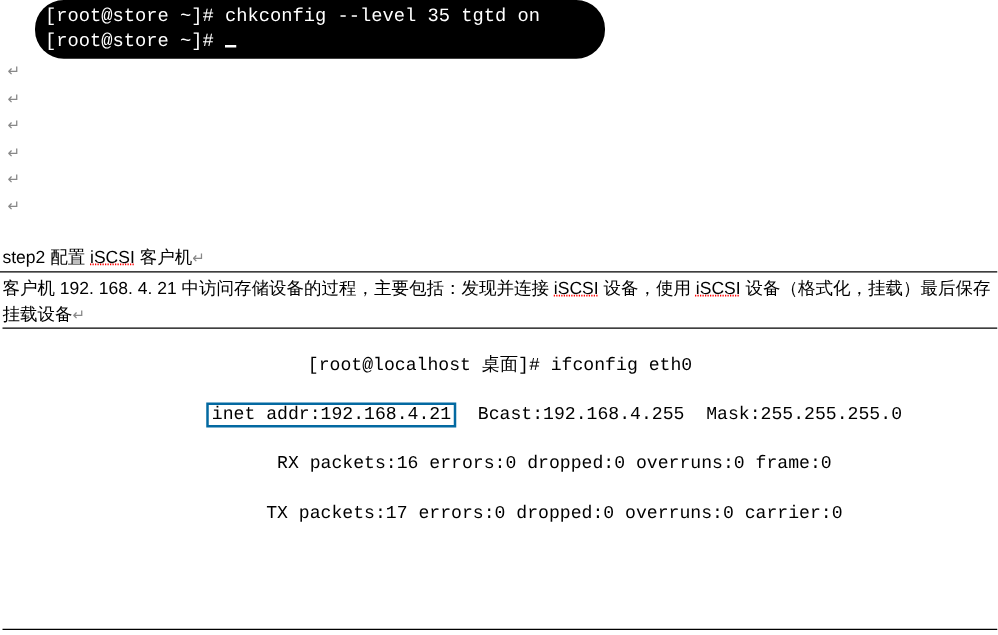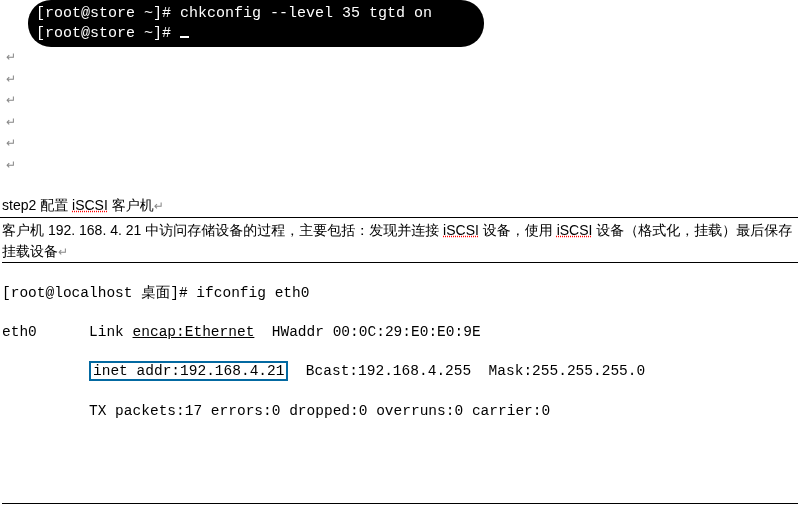--- a/index.html
+++ b/index.html
@@ -53,21 +53,21 @@
     font-family: "Courier New", monospace;
     font-size: 14.5px;
     white-space: pre;
     line-height: 1.35;
     margin-left: 2px;
     border: 1px solid #000;
     border-left: none;
     border-right: none;
     padding: 2px 0 4px 0;
   }
-  .mono-line { display:block; }
+  .mono-line { display:block;text-align:center; }
   .red-box {
     border: 2px solid #0369a1;
     padding: 0 2px;
     margin-top: 20px;
   }
   .under { text-decoration: underline; }
   .cursor { display:inline-block; width:9px; height:2px; background:#fff; vertical-align: -1px;}
 </style>
 </head>
 <body>
@@ -87,19 +87,19 @@
 </div>
 
 <hr class="hr-line">
 
 <div class="body-text">
   <span>客户机 192. 168. 4. 21 中访问存储设备的过程，主要包括：发现并连接 </span><span class="dotted">iSCSI</span><span> 设备，使用 </span><span class="dotted">iSCSI</span><span> 设备（格式化，挂载）最后保存挂载设备</span><span style="color:#888;font-size:12px">↵</span>
 </div>
 
 <div class="mono-block">
 <span class="mono-line">[root@localhost 桌面]# ifconfig eth0</span>
-<span class="mono-line"><span>eth0      Link </span><span class="under">encap:Ethernet</span><span>  HWaddr 00:0C:29:E0:E0:9E</span></span>
 <span class="mono-line"><span>          </span><span class="red-box">inet addr:192.168.4.21</span><span>  Bcast:192.168.4.255  Mask:255.255.255.0</span></span>
+<span class="mono-line">          RX packets:16 errors:0 dropped:0 overruns:0 frame:0</span>
 <span class="mono-line">          TX packets:17 errors:0 dropped:0 overruns:0 carrier:0</span>
 
 
 
 </div>
 
 </body></html>

